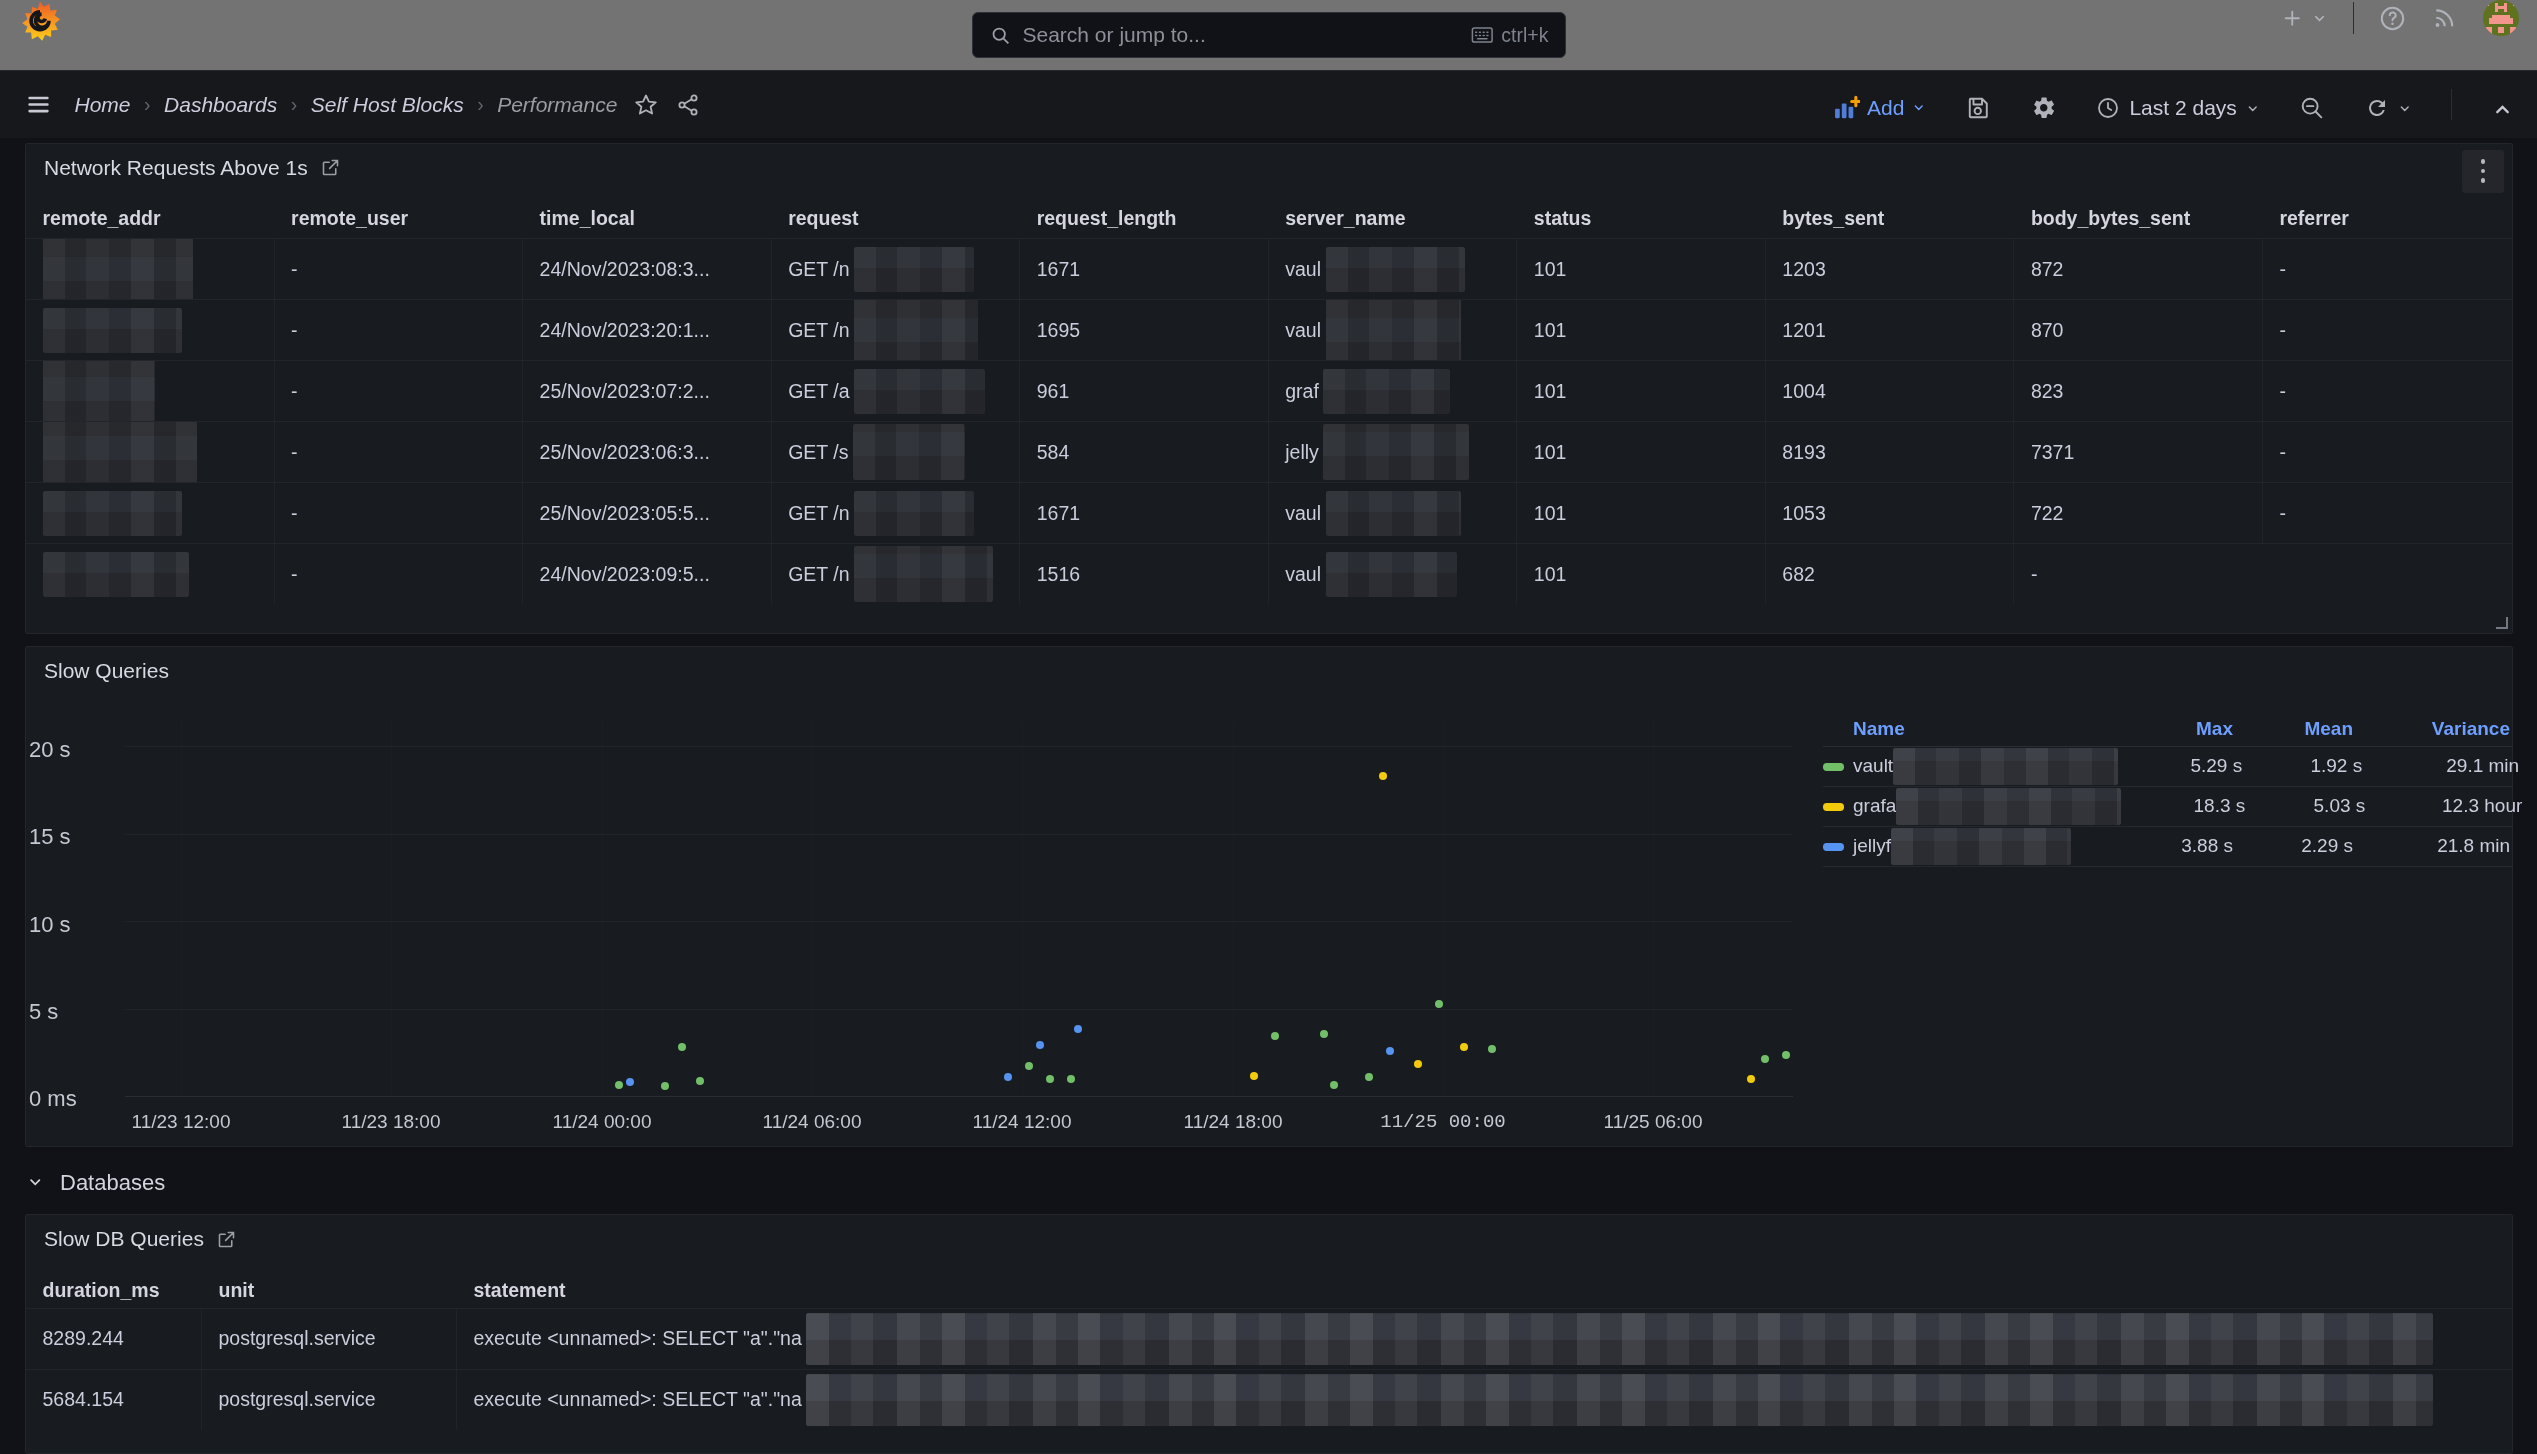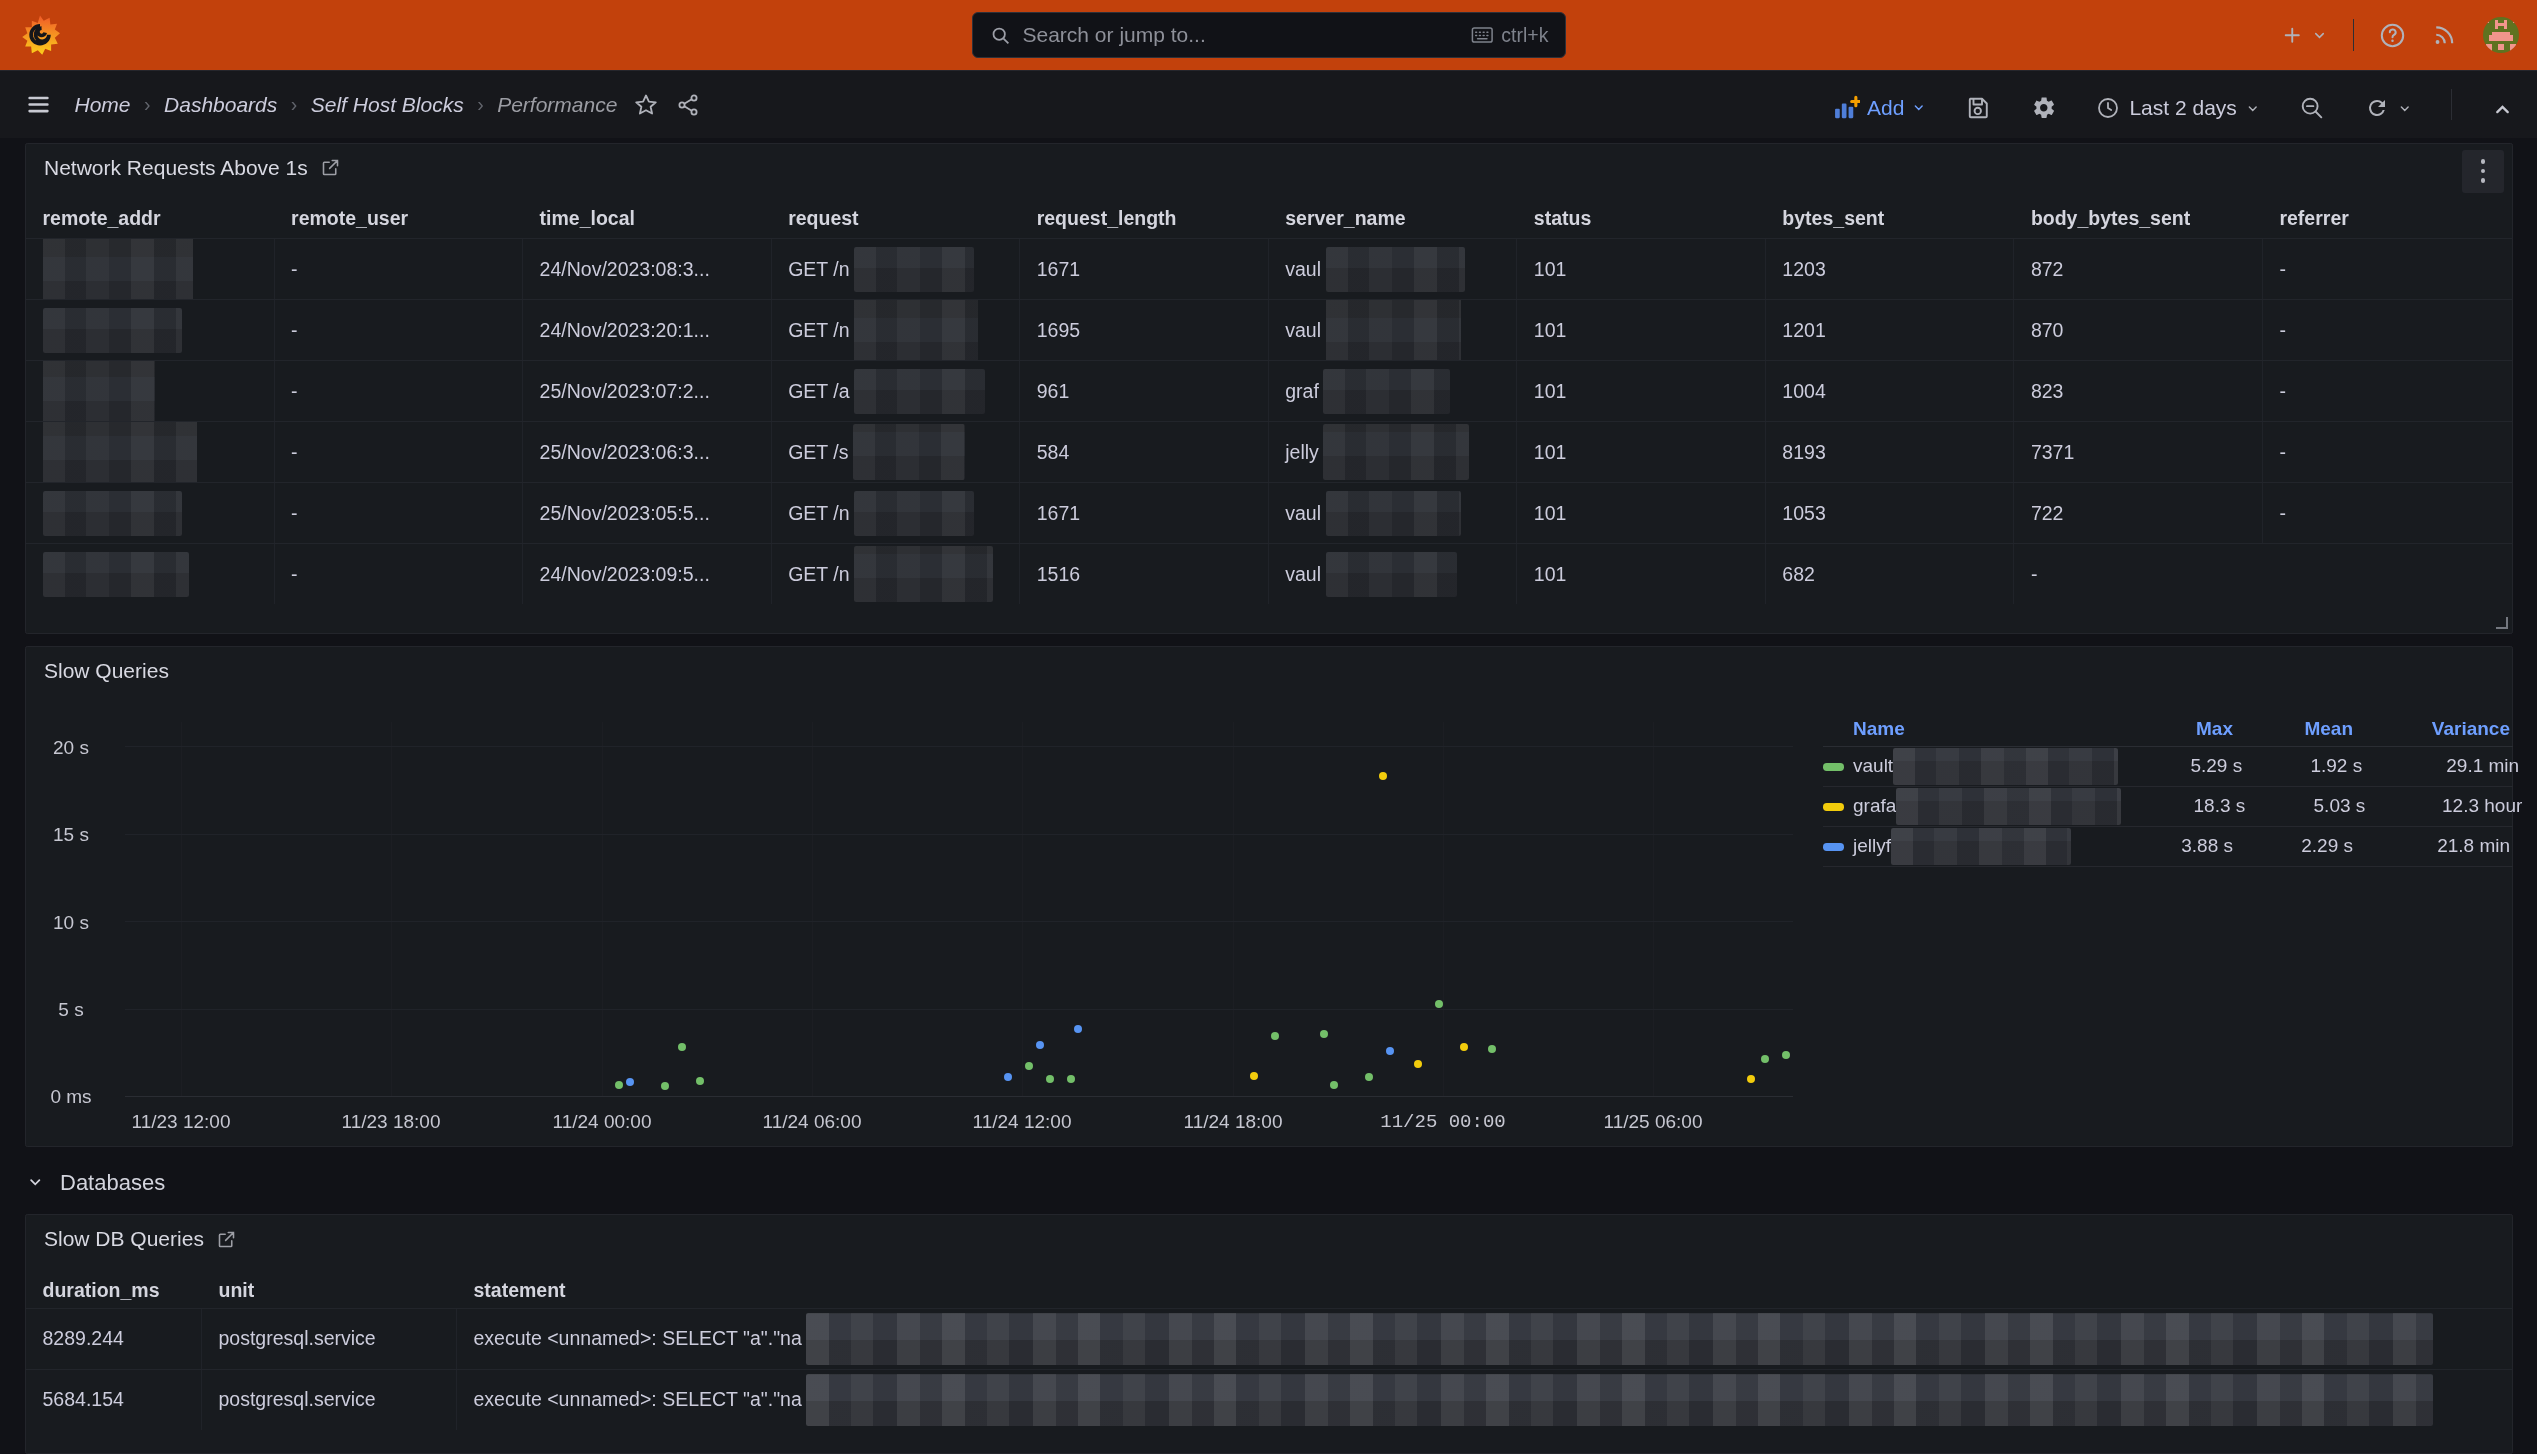--- a/index.html
+++ b/index.html
@@ -1,22 +1,22 @@
 <!DOCTYPE html>
 <html style="font-size:12px"><head>
 <meta charset="utf-8">
 <style>
   * { margin:0; padding:0; box-sizing:border-box; }
   html,body { width:2538px; height:1455px; overflow:hidden; background:#111217;
     font-family:"Liberation Sans", sans-serif; color:#ccccdc; }
   svg { display:block; }
 
   
-  .topnav { height:71px; background:#c2410c; border-bottom:0.7px solid #25262c;
-    display:flex; align-items:center; padding:0 19.5px; position:relative; }
+  .topnav { height:71px; background:#737373; border-bottom:0.7px solid #25262c;
+    display:flex; align-items:flex-start; padding:0 19.5px; position:relative; }
   .logo { width:40px; height:43px; cursor:pointer; }
   .searchbox { position:absolute; left:50%; top:50%; transform:translate(-50%,-50%);
     width:594px; height:46px; background:#111217; border:0.7px solid #2e3038; border-radius:6px;
     display:flex; align-items:center; padding:0 16.5px; gap:12px; cursor:text; }
   .searchbox .ph { color:#8e9099; font-size:21px; flex:1; }
   .kbdhint { display:flex; align-items:center; gap:7.5px; color:#7e828c; font-size:19.5px; }
   .nav-right { margin-left:auto; display:flex; align-items:center; gap:25.5px; }
   .icon-btn { display:flex; align-items:center; justify-content:center; cursor:pointer; }
   .vdivider { width:0.7px; height:31.5px; background:#2c2e34; }
   .avatar { width:36px; height:36px; border-radius:50%; overflow:hidden; cursor:pointer; }
@@ -80,21 +80,21 @@
       repeating-linear-gradient(90deg, rgba(255,255,255,.12) 0 22.5px, rgba(255,255,255,.03) 22.5px 45px,
         rgba(255,255,255,.08) 45px 67px, rgba(255,255,255,.02) 67px 91px,
         rgba(255,255,255,.10) 91px 114px, rgba(255,255,255,.04) 114px 136px),
       repeating-linear-gradient(0deg, #26282e 0 25.5px, #30333b 25.5px 51px, #2a2d33 51px 76px); }
 
   
   .plot { position:absolute; left:99px; top:75px; width:1668px; height:374px; }
   .hgrid { position:absolute; left:0; width:100%; height:0.7px; background:#202329; }
   .hgrid.base { background:#2a2d33; }
   .vgrid { position:absolute; top:0; height:100%; width:0.7px; background:#1c1e23; }
-  .ylab { position:absolute; width:84px; text-align:center; font-size:19px; color:#c6c7d1; }
+  .ylab { position:absolute; width:84px; text-align:left; font-size:22px; color:#c6c7d1; }
   .xlab { position:absolute; font-size:19px; color:#c6c7d1; transform:translateX(-50%); white-space:nowrap; }
   .pt { position:absolute; width:8.2px; height:8.2px; border-radius:50%; }
 
   
   .legend { position:absolute; left:1797px; top:66px; width:690px; font-size:19px; }
   .leg-row { display:grid; grid-template-columns:30px 1fr 127px 120px 157px; align-items:center;
     height:40px; border-bottom:0.7px solid #26282e; }
   .leg-row.head { border-bottom:0.7px solid #2a2d33; color:#6e9fff; font-weight:700; height:34px; }
   .leg-row .num { text-align:right; padding-right:3px; }
   .leg-name { display:flex; align-items:center; cursor:pointer; }

